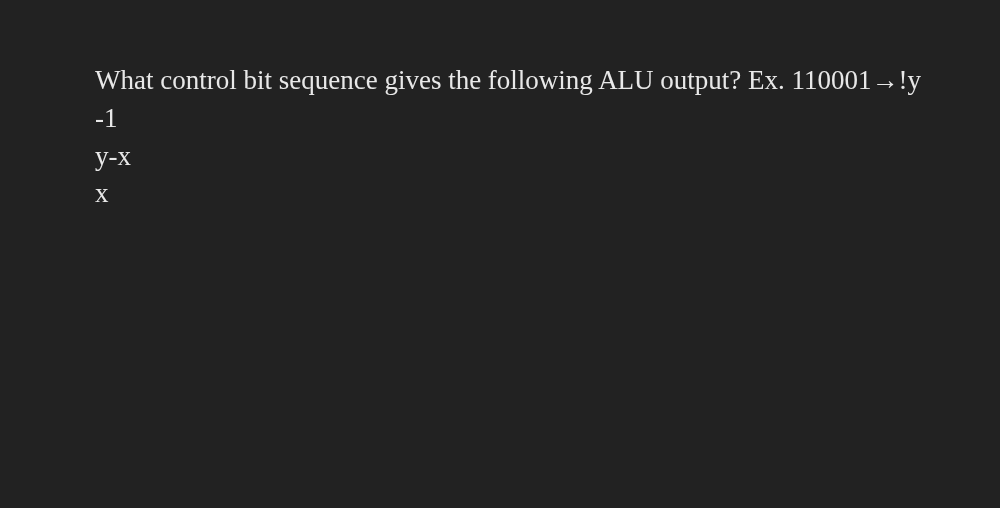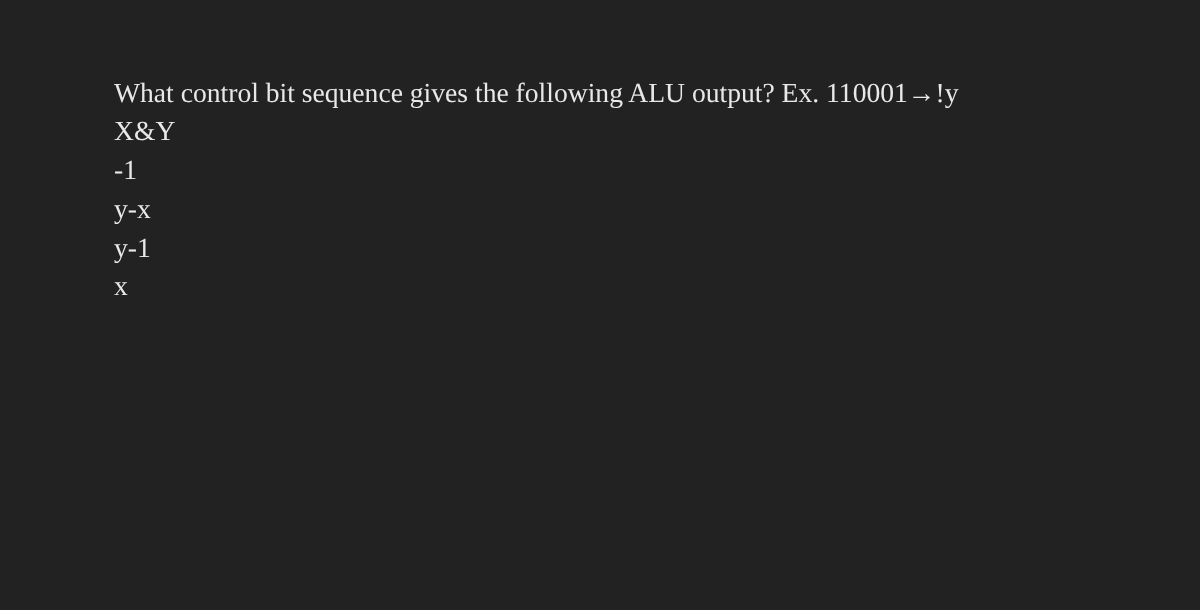--- a/index.html
+++ b/index.html
@@ -10,31 +10,29 @@
     body {
       background-color: #222222;
       width: 1000px;
       height: 508px;
       font-family: Georgia, 'Times New Roman', serif;
       color: #e8e8e8;
       padding: 62px 0 0 95px;
       overflow: hidden;
     }
     .question {
-      font-size: 23px;
+      font-size: 27px;
       line-height: 1.4;
       font-weight: 400;
     }
     .line {
       display: block;
     }
   </style>
 </head>
 <body>
 
 <div class="question">
   <span class="line">What control bit sequence gives the following ALU output? Ex. 110001→!y</span>
-  <span class="line">X&amp;Y</span>
   <span class="line">-1</span>
   <span class="line">y-x</span>
-  <span class="line">y-1</span>
   <span class="line">x</span>
 </div>
 
 </body></html>

